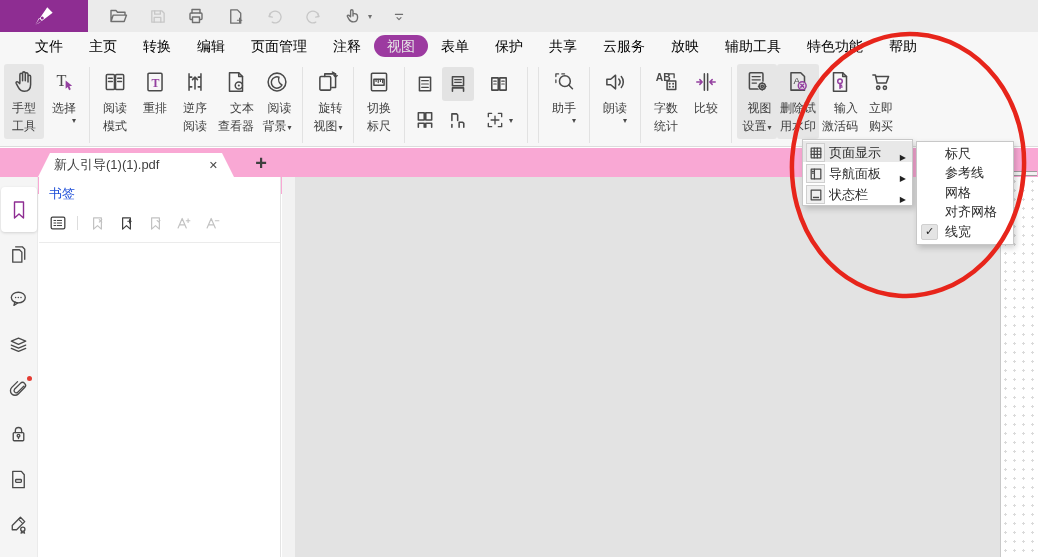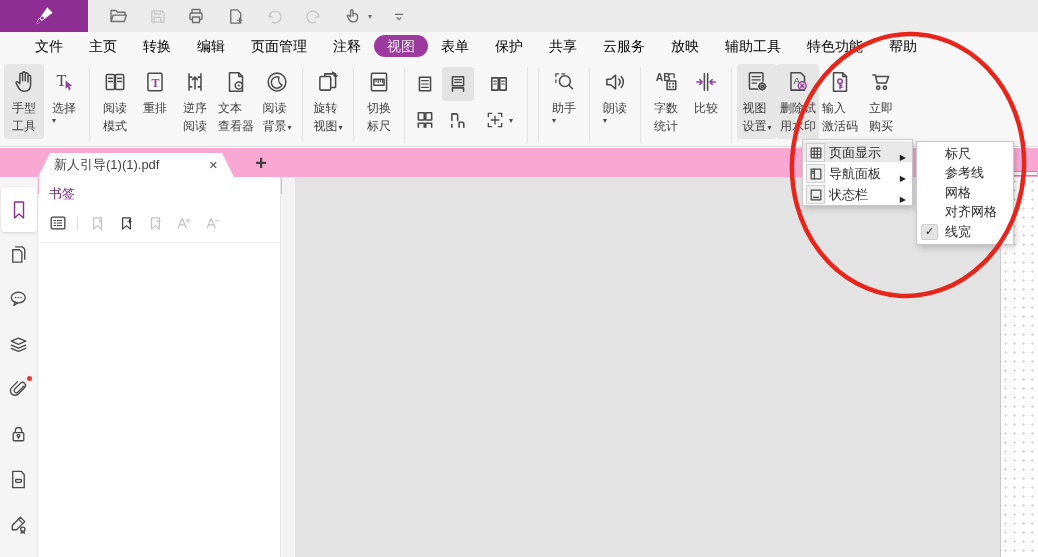--- a/index.html
+++ b/index.html
@@ -19,21 +19,21 @@
   
   .menubar{position:absolute;top:32px;left:0;width:100%;height:28px;background:#f7f7f7;display:flex;align-items:center;padding-left:22px}
   .mtab{padding:3px 13px;font-size:14px;color:#000000;border-radius:11px;white-space:nowrap;line-height:16px}
   .mtab.active{background:#9c3aa0;color:#e5e5e5}
 
   
   .ribbon{position:absolute;top:60px;left:0;width:100%;height:87px;background:#f7f7f7;border-bottom:1px solid #dcdcdc;display:flex;align-items:flex-start;padding:4px 1px 0 4px}
   .rbtn{display:flex;flex-direction:column;align-items:center;height:75px;padding:2px 3px 0;border-radius:3px;min-width:40px;flex:0 0 auto}
   .rbtn.active{background:#e6e6e6}
   .ricon{height:32px;display:flex;align-items:center;justify-content:center;color:#4a4a4a}
-  .rlabel-wrap{text-align:left}
+  .rlabel-wrap{text-align:right}
   .rlabel{font-size:12px;line-height:15px;color:#3e3e3e;white-space:pre-line}
   .caret{font-size:8px;color:#4a4a4a}
   .caret.inline{display:inline;margin-left:1px}
   .caret.below{display:block;line-height:9px}
   .rsep{width:1px;background:#e2e2e2;align-self:stretch;margin:3px 5px;flex:0 0 auto}
   .grid-group{display:grid;grid-template-columns:30px 32px 46px;grid-auto-rows:34px;gap:2px;padding-top:3px;flex:0 0 auto}
   .gbtn{display:flex;align-items:center;justify-content:center;border-radius:3px;color:#4a4a4a;gap:4px}
   .gbtn.active{background:#e3e3e3}
 
   
@@ -46,21 +46,21 @@
   .tab-close{font-size:11px;color:#4a4a4a;margin-left:6px}
   .newtab{position:absolute;left:248px;top:3px;width:26px;height:24px;display:flex;align-items:center;justify-content:center;font-size:20px;color:#3f3f3f;font-weight:bold}
 
   
   .content{position:absolute;top:177px;left:0;right:0;bottom:0}
   .rail{position:absolute;left:0;top:0;bottom:0;width:38px;background:#f5f5f5;border-right:1px solid #ebebeb;display:flex;flex-direction:column;align-items:center;padding-top:10px}
   .rail-item{width:36px;height:45px;display:flex;align-items:center;justify-content:center;color:#4a4a4a;position:relative;border-radius:4px;flex:0 0 auto}
   .rail-item.active{background:#fff;box-shadow:0 1px 3px rgba(0,0,0,.14)}
   .badge{position:absolute;top:9px;right:5px;width:5px;height:5px;border-radius:50%;background:#e43b32}
   .panel{position:absolute;left:39px;top:0;bottom:0;width:242px;background:#fff;border-right:1px solid #e4e4e4}
-  .panel-title{margin:8px 0 0 10px;font-size:13px;color:#701a75}
+  .panel-title{margin:8px 0 0 10px;font-size:13px;color:#1d4ed8}
   .panel-tools{display:flex;align-items:center;gap:9px;margin:10px 0 0 9px;color:#3f3f3f}
   .ptool{width:20px;height:20px;display:flex;align-items:center;justify-content:center}
   .ptool.disabled{color:#c2c2c2}
   .psep{width:1px;height:14px;background:#ddd}
   .panel-divider{margin-top:9px;border-top:1px solid #ebebeb}
   .splitter{position:absolute;left:282px;top:0;bottom:0;width:13px;background:#f2f2f2}
   .doc{position:absolute;left:295px;right:37px;top:0;bottom:0;background:#e3e3e3;border-right:1px solid #c9c9c9}
   .rightstrip{position:absolute;right:0;top:0;bottom:0;width:37px;background:#fff;background-image:radial-gradient(#dadada 1px,transparent 1.3px);background-size:9px 9px}
   .ruler-line{position:absolute;right:1px;top:-6px;width:35px;height:5px;border-top:1px solid #9d9d9d;border-bottom:1px solid #9d9d9d;background:#f2f2f2}
 

